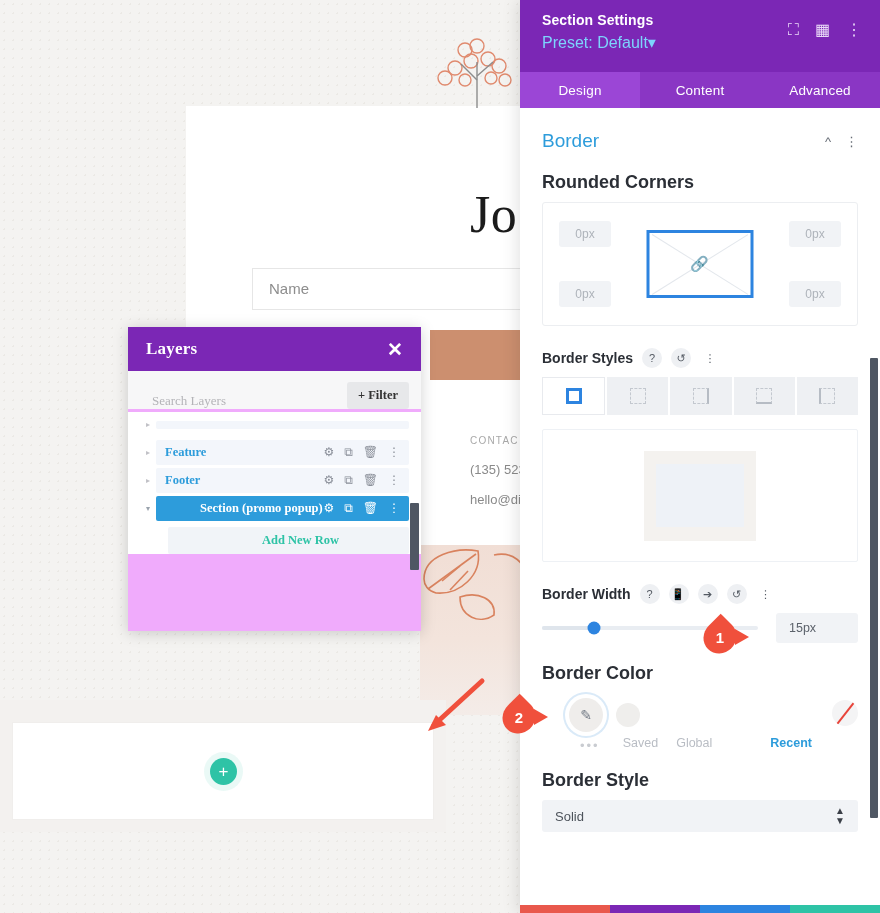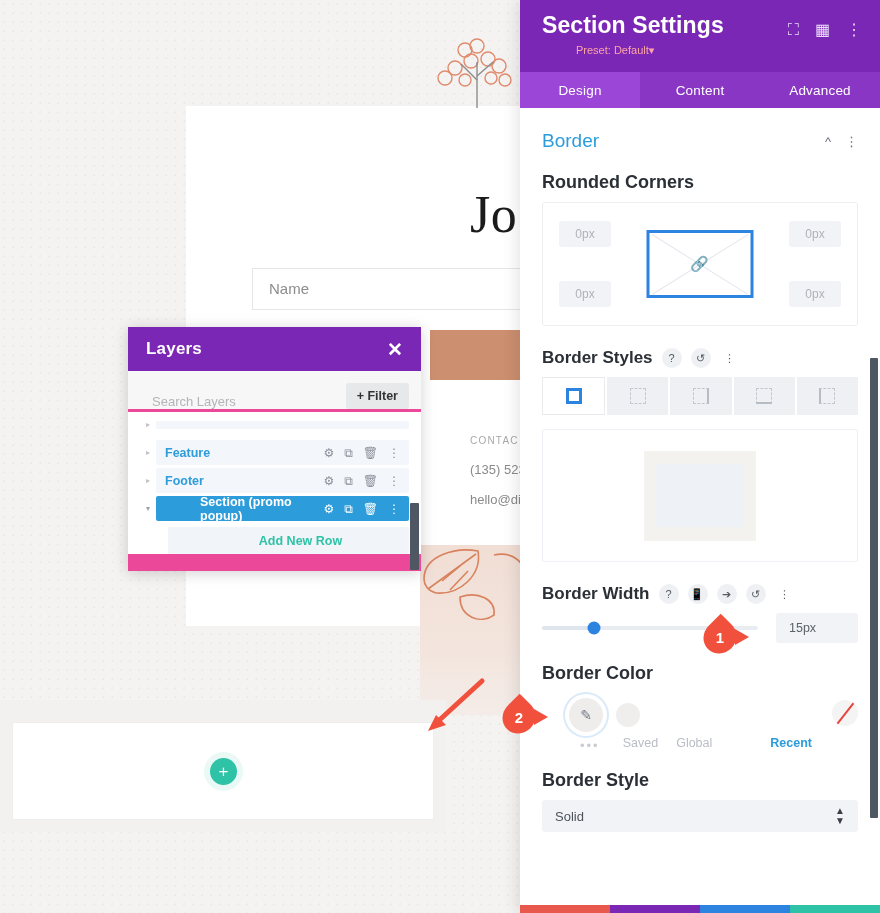--- a/index.html
+++ b/index.html
@@ -72,24 +72,25 @@
   .peach-band{
     position:absolute;left:420px;top:545px;width:110px;height:170px;
     background:linear-gradient(180deg,#f1ded5 0%,#f3e4dc 55%,#f4ece8 100%);
   }
 
   
   .canvas-arrow{position:absolute;left:420px;top:675px;width:70px;height:60px;}
 
   
   .layers-panel{
-    position:absolute;left:128px;top:327px;width:293px;height:244px;
-    background:#ec4899;
+    position:absolute;left:128px;top:327px;width:293px;height:304px;
+    background:#f0abfc;
     box-shadow:0 2px 14px rgba(0,0,0,.18);
     overflow:hidden;
+    font-family:Liberation Serif, serif;
   }
   .layers-head{
     height:44px;background:#7b27b5;display:flex;align-items:center;
     justify-content:space-between;padding:0 18px;box-sizing:border-box;
   }
   .layers-title{color:#fff;font-size:17px;font-weight:bold;letter-spacing:.2px;}
   .layers-close{color:#fff;font-size:19px;line-height:1;cursor:pointer;font-weight:bold;}
   .layers-search-row{
     height:38px;background:#f7f7f8;display:flex;align-items:flex-end;
     padding:0 12px 0 24px;box-sizing:border-box;justify-content:space-between;
@@ -127,41 +128,41 @@
     position:absolute;right:2px;top:176px;width:9px;height:67px;background:#4f5763;border-radius:1px;
   }
 
   
   .settings{
     position:absolute;left:520px;top:0;width:360px;height:913px;
     background:#ffffff;box-shadow:-2px 0 16px rgba(0,0,0,.12);
     overflow:hidden;
   }
   .set-head{background:#7b27b5;height:72px;padding:12px 22px 0 22px;box-sizing:border-box;position:relative;}
-  .set-title{color:#fff;font-size:23px;font-weight:bold;letter-spacing:.1px;}
-  .set-preset{color:#fca5a5;font-size:11px;margin-top:5px;margin-left:34px;}
+  .set-title{color:#fff;font-size:14px;font-weight:bold;letter-spacing:.1px;}
+  .set-preset{color:#7dd3fc;font-size:16px;margin-top:5px;}
   .set-head-icons{position:absolute;right:18px;top:20px;display:flex;align-items:center;gap:16px;color:#e8d7f7;}
   .set-tabs{display:flex;height:36px;background:#8a36c4;}
   .set-tab{
     flex:1;display:flex;align-items:center;justify-content:center;
     color:#ffffff;font-size:13.5px;letter-spacing:.2px;
   }
   .set-tab.active{background:#9b46d6;}
   .set-body{position:relative;background:#fff;height:797px;overflow:hidden;}
   .sect-head{
     display:flex;align-items:center;justify-content:space-between;
     padding:22px 22px 0 22px;
   }
   .sect-title{font-size:19px;color:#2d9cdb;}
   .sect-head-icons{display:flex;align-items:center;gap:14px;color:#666c75;font-size:13px;}
   .field-label{
     font-size:18px;font-weight:bold;color:#2b2f36;margin:20px 0 9px 22px;
   }
   .label-row{display:flex;align-items:center;gap:9px;margin:22px 0 9px 22px;}
-  .label-row .t{font-size:17px;font-weight:bold;color:#2b2f36;}
+  .label-row .t{font-size:14px;font-weight:bold;color:#2b2f36;}
   .mini-ico{
     width:20px;height:20px;border-radius:50%;display:flex;align-items:center;justify-content:center;
     color:#545a63;font-size:11px;background:#eef0f3;
   }
   .mini-ico.plain{background:transparent;}
 
   
   .corners-box{
     margin:0 22px;height:122px;border:1px solid #eceef1;border-radius:3px;
     position:relative;background:#fff;

